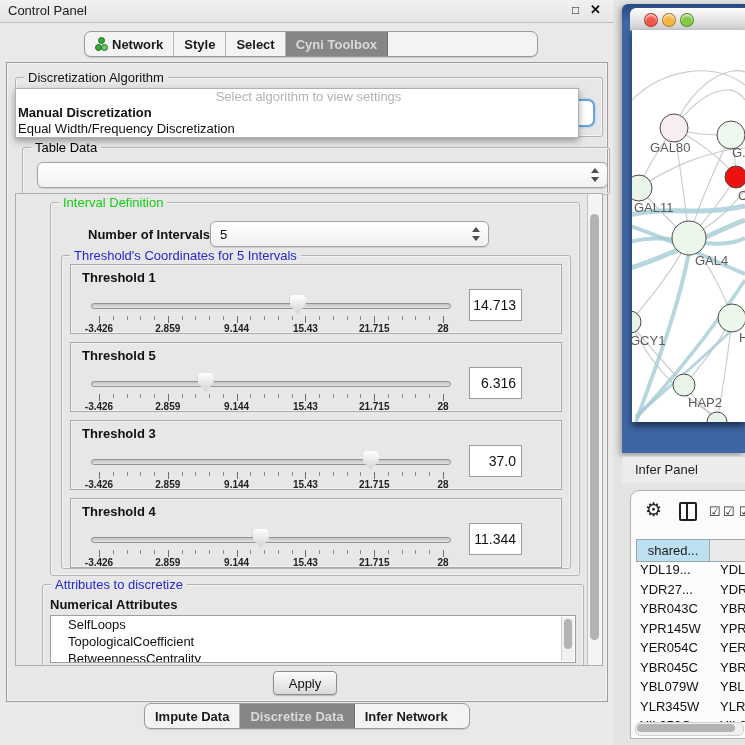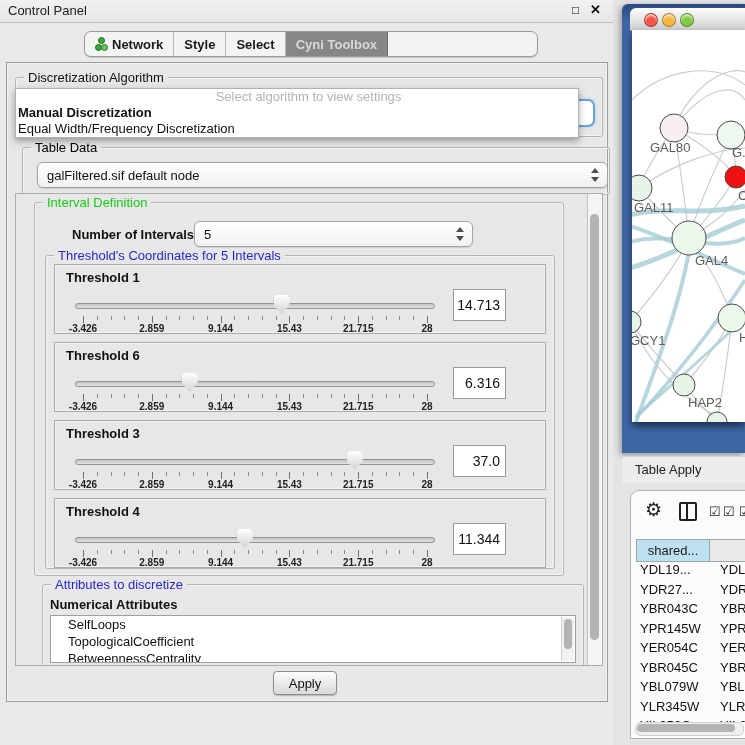--- a/index.html
+++ b/index.html
@@ -50,21 +50,21 @@
   .stepper b.up{top:0;border-bottom:5px solid #4d4d4d;}
   .stepper b.down{bottom:0;border-top:5px solid #4d4d4d;}
   #tabledata-combo{left:14px;top:14px;width:560px;height:24px;}
 
   
   #scrollpanel{left:8px;top:130px;width:586px;height:471px;border:1px solid #adadad;background:#e7e7e7;overflow:hidden;}
   #vscroll{position:absolute;right:0;top:0;width:14px;height:100%;background:#f4f4f4;border-left:1px solid #c2c2c2;}
   #vscroll .thumb{position:absolute;left:2px;top:20px;width:9px;height:426px;border-radius:5px;background:#b3b3b3;}
 
   
-  #interval-group{left:18px;top:8px;width:528px;height:372px;}
+  #interval-group{left:34px;top:8px;width:528px;height:372px;}
   .legend-green{color:#16cd16;}
   .legend-blue{color:#2727cd;}
   #count-label{left:37px;top:24px;font-size:13px;font-weight:700;color:#111;}
   #count-combo{left:159px;top:18px;width:268px;height:24px;}
   #thr-group{left:10px;top:52px;width:508px;height:312px;}
 
   
   .thr-panel{position:relative;margin:8px 0 0 8px;width:490px;height:68px;border:1px solid #aaaaaa;background:#e7e7e7;box-shadow:inset 0 0 0 1px #f2f2f2;}
   .thr-label{position:absolute;left:11px;top:5px;font-size:13px;font-weight:700;color:#111;}
   .slider-wrap{position:absolute;left:20px;top:26px;width:360px;height:40px;}
@@ -159,21 +159,20 @@
     <div id="algo-combo" class="abs"></div>
     <div id="algo-popup" class="abs">
       <div id="popup-hint">Select algorithm to view settings</div>
       <div class="popup-option selected">Manual Discretization</div>
       <div class="popup-option">Equal Width/Frequency Discretization</div>
     </div>
 
     <div id="tabledata-group" class="group">
       <span class="group-legend">Table Data</span>
       <div id="tabledata-combo" class="combo">
-        <span>galFiltered.sif default node</span>
         <span class="stepper">
             <b class="up"></b>
             <b class="down"></b>
           </span>
       </div>
     </div>
 
     <div id="scrollpanel" class="abs">
 
       <div id="interval-group" class="group">
@@ -231,21 +230,21 @@
                       <span style="left: 60%;">15.43</span>
                       <span style="left: 80%;">21.715</span>
                       <span style="left: 100%;">28</span>
                     </div>
       </div>
     </div>
     <div class="value-box">14.713</div>
   </div>
 
   <div class="thr-panel">
-    <span class="thr-label">Threshold 6</span>
+    <span class="thr-label">Threshold 5</span>
     <div class="slider-wrap">
       <div class="track"></div>
       <div class="slider-inner">
         <div class="handle" style="left: calc(30.9998% - 8px);"></div>
         <div class="ticks">
                       <span class="tick major" style="left: 0%;"></span>
                       <span class="tick" style="left: 4%;"></span>
                       <span class="tick" style="left: 8%;"></span>
                       <span class="tick" style="left: 12%;"></span>
                       <span class="tick" style="left: 16%;"></span>
@@ -397,20 +396,31 @@
       </div>
 
       <div id="vscroll">
           <div class="thumb"></div>
         </div>
     </div>
 
     <div id="apply-btn" class="abs">Apply</div>
   </div>
 
+  <div id="bottom-tabbar" class="tabbar abs">
+    <div class="tab">
+        <span>Impute Data</span>
+      </div>
+    <div class="tab active">
+        <span>Discretize Data</span>
+      </div>
+    <div class="tab">
+        <span>Infer Network</span>
+      </div>
+  </div>
 </div>
 
 <div id="net-window" class="abs">
   <div id="net-titlebar" class="abs">
     <span id="tl-red" class="tlight"></span>
     <span id="tl-yellow" class="tlight"></span>
     <span id="tl-green" class="tlight"></span>
   </div>
   <div id="net-canvas" class="abs">
     <svg width="113" height="392" viewBox="0 0 113 392">
@@ -456,21 +466,21 @@
         <text x="2" y="182">GAL11</text>
         <text x="63" y="235">GAL4</text>
         <text x="-2" y="315">GCY1</text>
         <text x="107" y="312">H</text>
         <text x="56" y="377">HAP2</text>
       </svg>
   </div>
 </div>
 
 <div id="tp-bar" class="abs">
-  <span id="tp-title" class="abs">Table Apply</span>
+  <span id="tp-title" class="abs">Infer Panel</span>
 </div>
 
 <div id="tp-box" class="abs">
   <div id="tp-toolbar">
     <span id="gear-icon">⚙</span>
     <span id="split-icon"></span>
     <span class="cb-icon" style="left:78px;">☑</span>
     <span class="cb-icon" style="left:92px;">☑</span>
     <span class="cb-icon" style="left:108px;">☑</span>
   </div>

